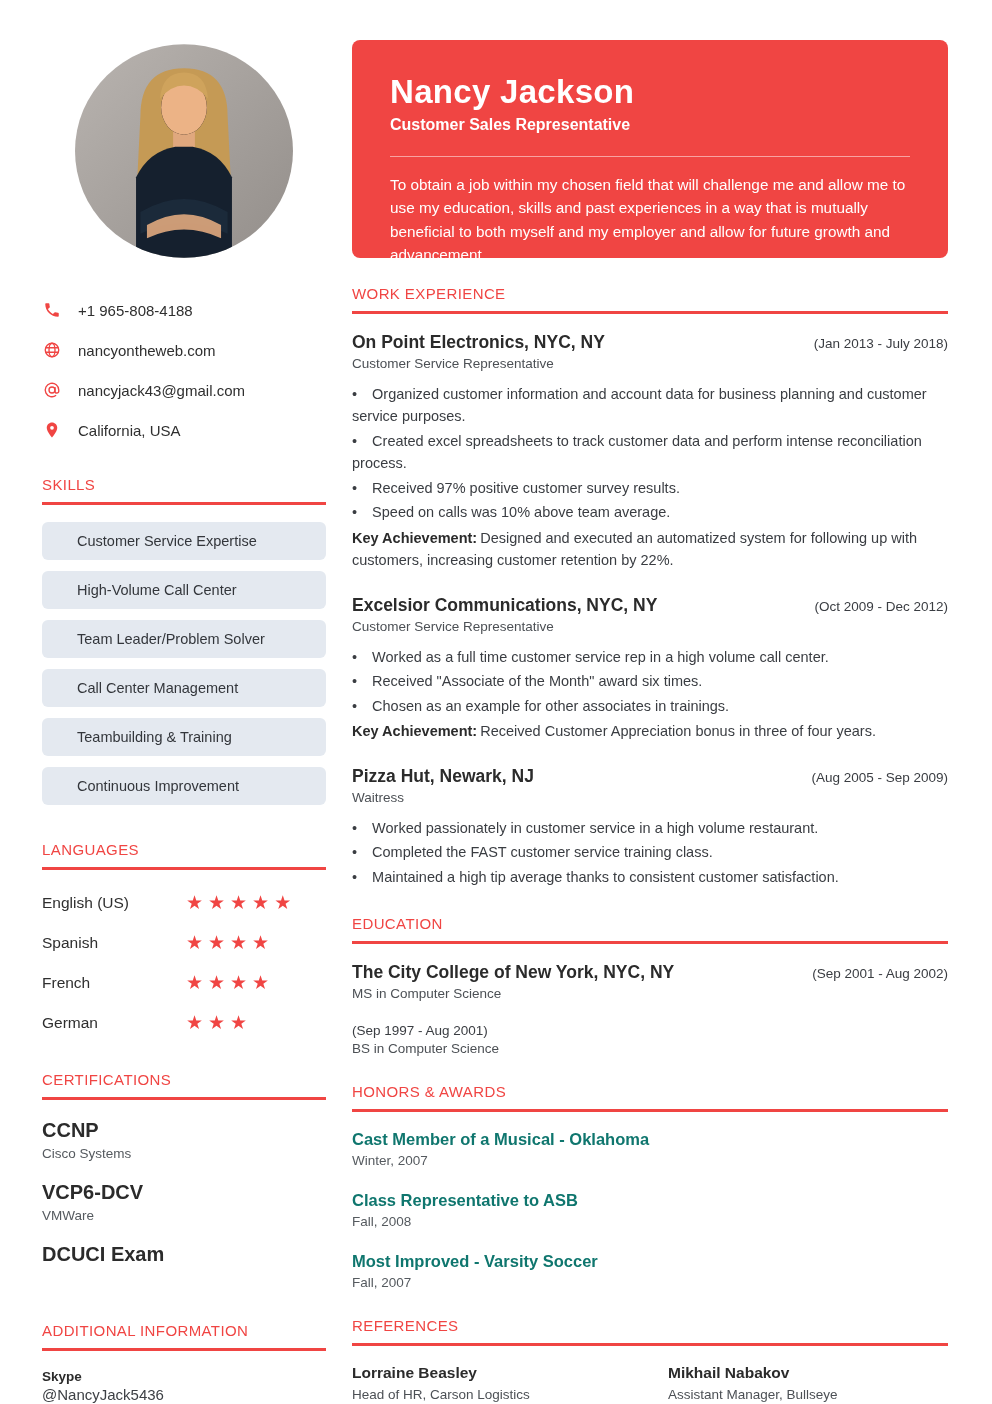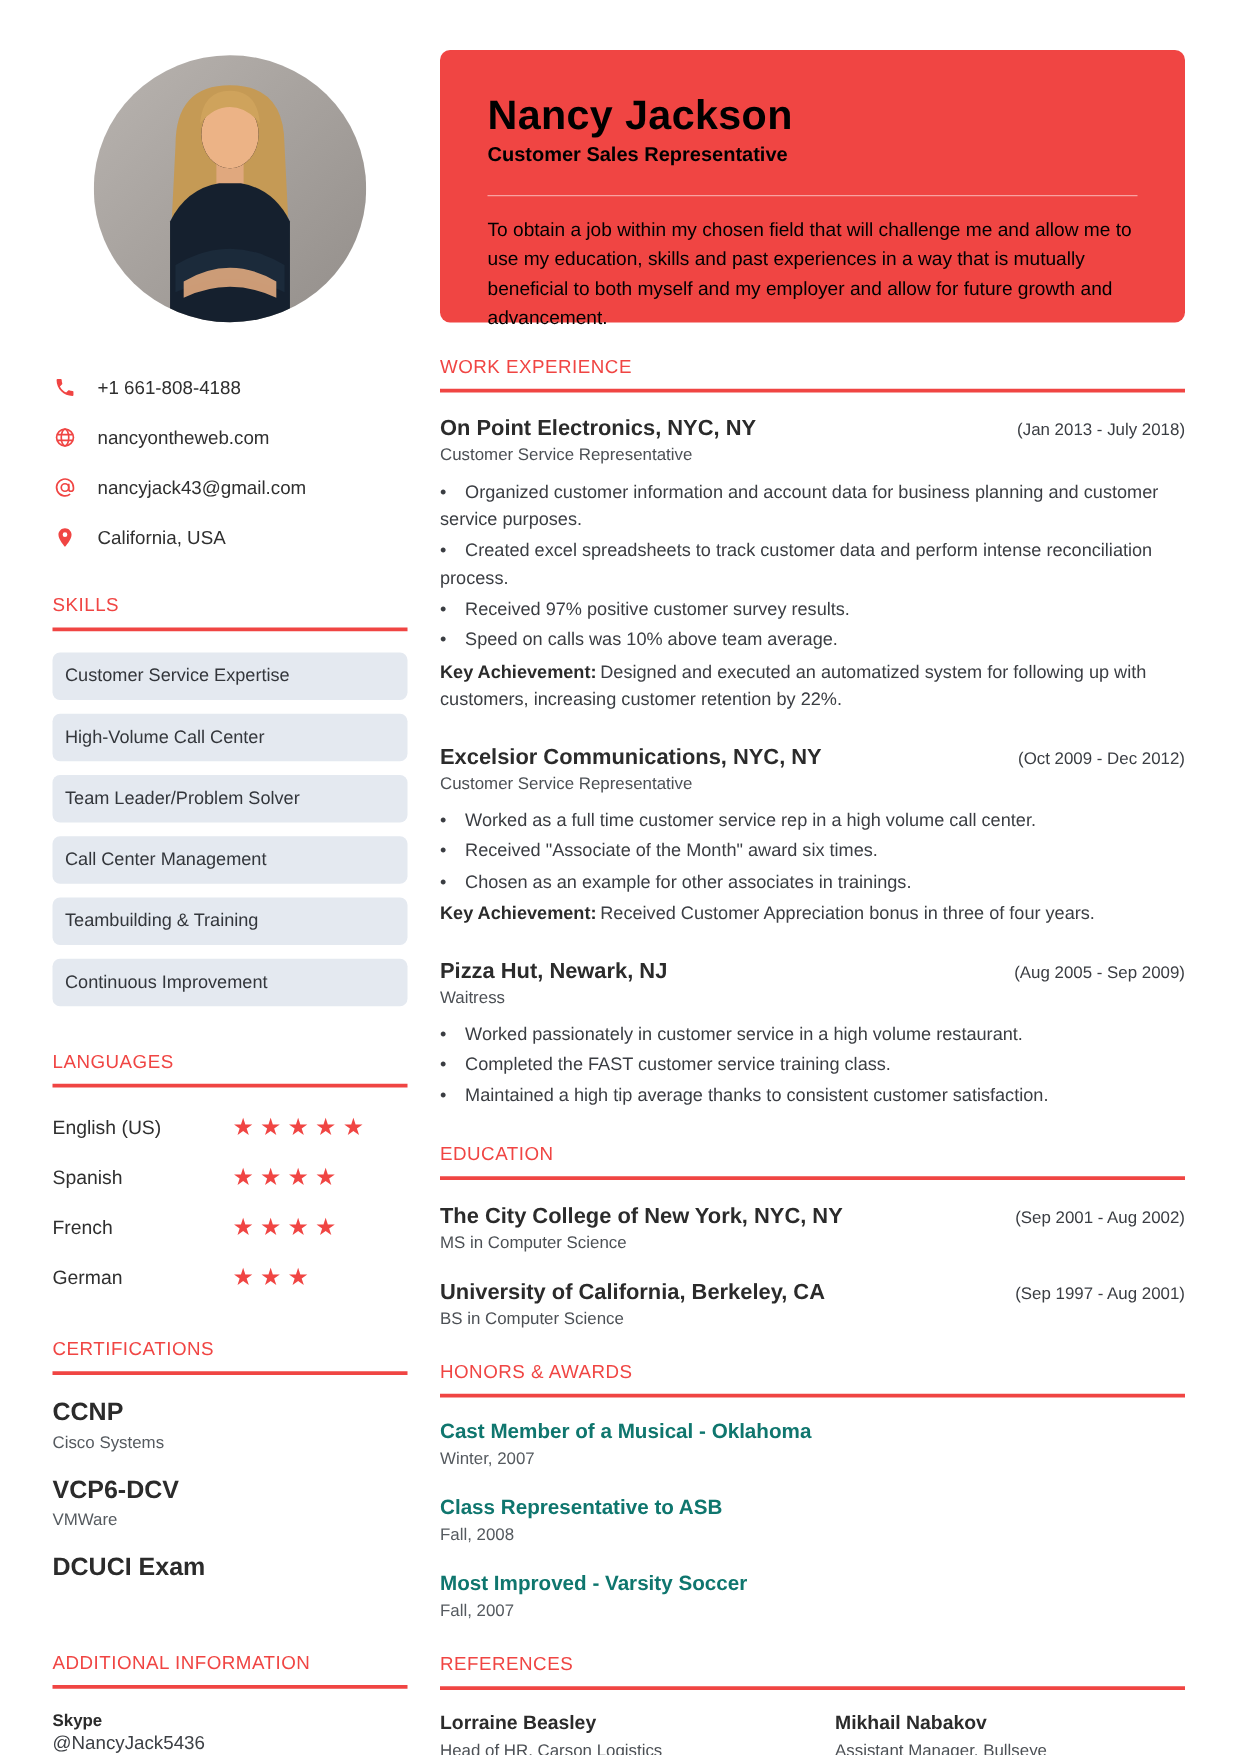--- a/index.html
+++ b/index.html
@@ -23,21 +23,21 @@
   .contact .cicon svg { width: 18px; height: 18px; }
   .contact .ctext { font-size: 15px; color: #2f2f2f; font-weight: 500; }
 
   .side-sec { margin-top: 36px; }
   .sec-title { font-size: 15px; font-weight: normal; letter-spacing: 0.4px; color: var(--accent); text-transform: uppercase; }
   .sec-rule { height: 3px; background: var(--accent); margin-top: 9px; }
 
   .pills { margin-top: 17px; }
   .pill {
     background: #e4e9f0; border-radius: 6px; height: 38px;
-    display: flex; align-items: center; padding-left: 10px;
+    display: flex; align-items: center; padding-left: 35px;
     font-size: 14.5px; color: #33363b; margin-bottom: 11px;
   }
 
   .lang-rows { margin-top: 20px; }
   .lang-row { display: flex; align-items: center; margin-bottom: 15px; height: 25px; }
   .lang-name { font-size: 15.5px; color: #2f2f2f; width: 144px; }
   .stars { color: var(--accent); font-size: 19px; letter-spacing: 5px; line-height: 1; }
 
   .cert { margin-top: 19px; margin-bottom: 3px; }
   .cert-name { font-size: 20px; font-weight: bold; color: #2b2b2b; }
@@ -47,21 +47,21 @@
   .addl-item { margin-bottom: 9px; }
   .addl-label { font-size: 13.5px; font-weight: bold; color: #2b2b2b; }
   .addl-value { font-size: 15px; color: #3d4045; margin-top: 2px; }
 
   
   .main { position: absolute; left: 352px; top: 0; width: 596px; }
 
   .hero {
     background: var(--accent); border-radius: 8px;
     margin-top: 40px; padding: 33px 38px 30px 38px; height: 218px;
-    color: #000000;
+    color: #ffffff;
   }
   .hero-name { font-size: 33px; font-weight: bold; letter-spacing: 0.3px; }
   .hero-title { font-size: 16px; font-weight: 600; margin-top: 5px; }
   .hero-rule { height: 1px; background: rgba(255,255,255,0.5); margin: 22px 0 16px 0; }
   .hero-obj { font-size: 15.3px; line-height: 1.53; font-weight: 400; }
 
   .main-sec { margin-top: 27px; }
   .main .sec-rule { margin-bottom: 18px; }
 
   .job { margin-bottom: 23px; }
@@ -126,21 +126,21 @@
       </svg>
     </div>
 
     <ul class="contact">
       <li>
         <span class="cicon">
           <svg viewBox="0 0 24 24" fill="#F04543">
               <path d="M6.6 10.8c1.4 2.8 3.8 5.1 6.6 6.6l2.2-2.2c.3-.3.7-.4 1-.2 1.1.4 2.3.6 3.6.6.6 0 1 .4 1 1V20c0 .6-.4 1-1 1C10.6 21 3 13.4 3 4c0-.6.4-1 1-1h3.5c.6 0 1 .4 1 1 0 1.2.2 2.4.6 3.6.1.3 0 .7-.2 1l-2.3 2.2z"></path>
             </svg>
         </span>
-        <span class="ctext">+1 661-808-4188</span>
+        <span class="ctext">+1 965-808-4188</span>
       </li>
       <li>
         <span class="cicon">
           <svg viewBox="0 0 24 24" fill="none" stroke="#F04543" stroke-width="1.8">
               <circle cx="12" cy="12" r="9"></circle>
               <ellipse cx="12" cy="12" rx="4" ry="9"></ellipse>
               <path d="M3.6 9h16.8M3.6 15h16.8"></path>
             </svg>
         </span>
         <span class="ctext">nancyontheweb.com</span>
@@ -288,21 +288,20 @@
       <div class="edu">
         <div class="entry-head">
           <span class="entry-title">The City College of New York, NYC, NY</span>
           <span class="entry-date">(Sep 2001 - Aug 2002)</span>
         </div>
         <div class="entry-role">MS in Computer Science</div>
       </div>
 
       <div class="edu">
         <div class="entry-head">
-          <span class="entry-title">University of California, Berkeley, CA</span>
           <span class="entry-date">(Sep 1997 - Aug 2001)</span>
         </div>
         <div class="entry-role">BS in Computer Science</div>
       </div>
     </section>
 
     <section class="main-sec">
       <h3 class="sec-title">HONORS &amp; AWARDS</h3>
       <div class="sec-rule"></div>
 

